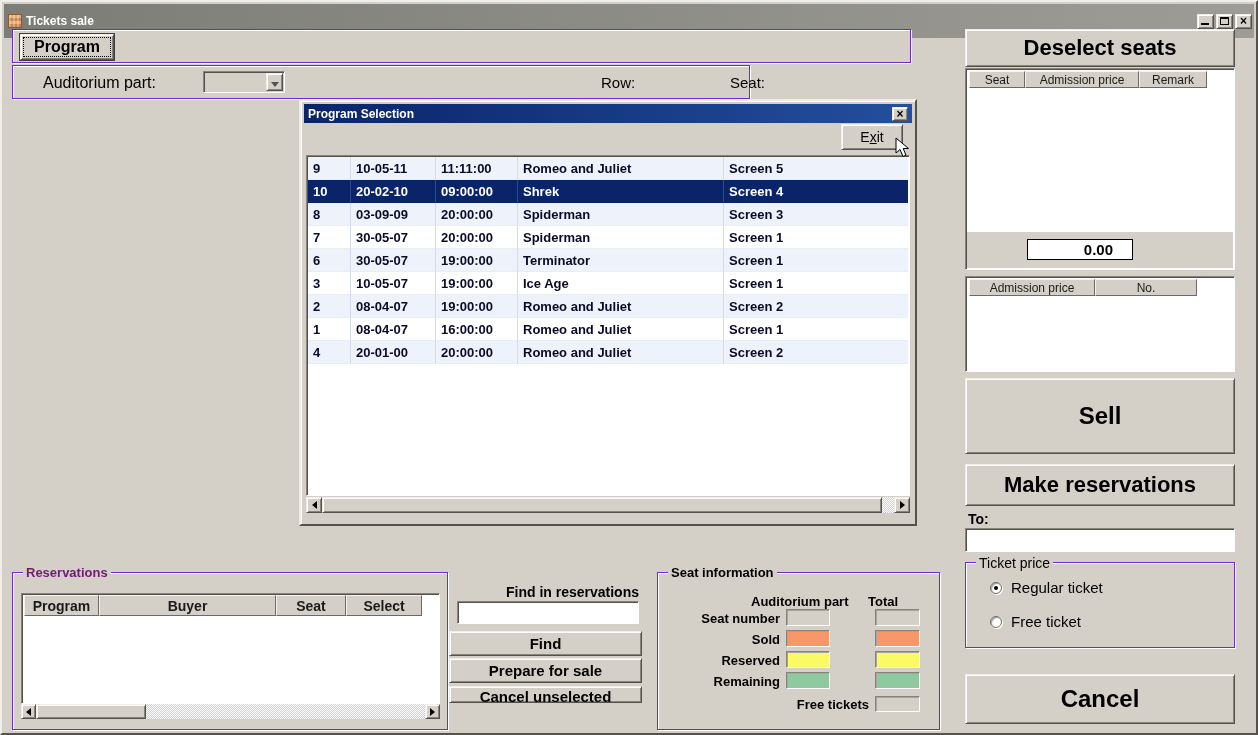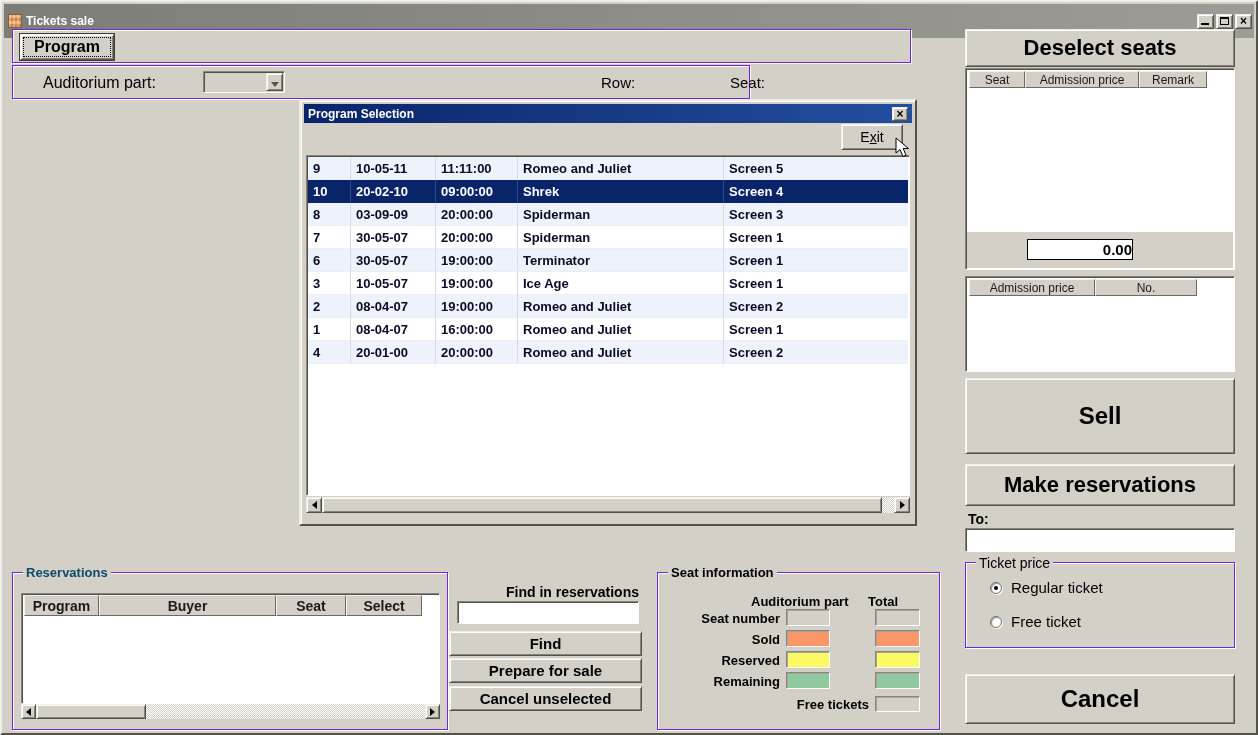--- a/index.html
+++ b/index.html
@@ -63,21 +63,21 @@
   .sb-thumb{position:absolute;top:0;height:16px;}
   .dsb{left:5px;top:396px;width:604px;}
   .rsb{left:8px;top:131px;width:419px;height:15px;}
   .rsb .sb-btn,.rsb .sb-thumb{height:15px;width:15px;}
   .rsb .sb-thumb{width:110px;}
   
   .bigbtn{position:absolute;left:963px;width:270px;font-weight:bold;color:#000;cursor:pointer;
           display:flex;align-items:center;justify-content:center;}
   .panel{position:absolute;left:963px;width:270px;}
   .total-box{position:absolute;right:100px;top:7px;width:106px;height:21px;background:#fff;border:1px solid #000;
-             font-weight:bold;font-size:15px;display:flex;align-items:center;justify-content:flex-end;padding-right:0;}
+             font-weight:bold;font-size:15px;display:flex;align-items:center;justify-content:flex-end;padding-right:19px;}
   .group{position:absolute;background:#d4d0c8;}
   .group-label{position:absolute;top:-8px;left:10px;background:#d4d0c8;padding:0 3px;font-size:14px;}
   .radio-row{position:absolute;left:24px;display:flex;align-items:center;gap:9px;}
   .radio{width:12px;height:12px;border-radius:50%;background:#fff;border:1px solid #6e6a63;
          box-shadow:inset 1px 1px 1px rgba(0,0,0,.4), 1px 1px 0 #fff;position:relative;}
   .radio .dot{position:absolute;left:3px;top:3px;width:4px;height:4px;border-radius:50%;background:#000;}
   .radio-label{font-size:15px;color:#000;}
   
   .si-label{position:absolute;left:0;width:122px;text-align:right;font-weight:bold;font-size:13px;color:#000;}
   .si-box{position:absolute;width:44px;height:17px;border:1px solid;border-color:#87847c #ffffff #ffffff #87847c;
@@ -236,21 +236,21 @@
           <span class="radio-label">Regular ticket</span>
         </span><span class="radio-row" style="top: 50px;">
           <span class="radio"></span>
           <span class="radio-label">Free ticket</span>
         </span></span>
   </div>
 
   <button class="bigbtn raised" style="top:672px;height:50px;font-size:24px;">Cancel</button>
 
   <div class="group etched" style="left:10px;top:570px;width:436px;height:158px;">
-    <span class="group-label" style="font-weight:bold;font-size:13px;color:#0c4a6e;">Reservations</span>
+    <span class="group-label" style="font-weight:bold;font-size:13px;color:#701a75;">Reservations</span>
     <div class="sunken" style="position:absolute;left:8px;top:20px;width:419px;height:111px;">
       <span class="hdr" style="position:absolute;left:2px;top:1px;width:75px;height:21px;font-weight:bold;font-size:14px;">Program</span>
       <span class="hdr" style="position:absolute;left:77px;top:1px;width:177px;height:21px;font-weight:bold;font-size:14px;">Buyer</span>
       <span class="hdr" style="position:absolute;left:254px;top:1px;width:70px;height:21px;font-weight:bold;font-size:14px;">Seat</span>
       <span class="hdr" style="position:absolute;left:324px;top:1px;width:76px;height:21px;font-weight:bold;font-size:14px;">Select</span>
     </div>
     <div class="sb rsb">
       <span class="sb-btn raised" style="left:0;">
           <span class="tri-left"></span>
         </span>
@@ -258,21 +258,21 @@
       <span class="sb-btn raised" style="right:0;">
           <span class="tri-right"></span>
         </span>
     </div>
   </div>
 
   <span style="position:absolute;left:455px;top:582px;width:182px;text-align:right;font-weight:bold;font-size:14px;">Find in reservations</span>
   <input class="sunken" style="position: absolute; left: 455px; top: 599px; width: 182px; height: 23px; font-size: 14px; padding: 0px 4px;" value="">
   <button class="raised" style="position:absolute;left:447px;top:629px;width:193px;height:25px;font-weight:bold;font-size:15px;cursor:pointer;">Find</button>
   <button class="raised" style="position:absolute;left:447px;top:656px;width:193px;height:25px;font-weight:bold;font-size:15px;cursor:pointer;">Prepare for sale</button>
-  <button class="raised" style="position:absolute;left:447px;top:684px;width:193px;height:25px;font-weight:bold;font-size:15px;cursor:pointer;">Cancel unselected</button>
+  <button class="raised" style="position:absolute;left:447px;top:684px;width:193px;height:17px;font-weight:bold;font-size:15px;cursor:pointer;">Cancel unselected</button>
 
   <div class="group etched" style="left:655px;top:570px;width:283px;height:158px;">
     <span class="group-label" style="font-weight:bold;font-size:13px;">Seat information</span>
     <span style="position:absolute;left:93px;top:21px;font-weight:bold;font-size:13px;">Auditorium part</span>
     <span style="position:absolute;left:210px;top:21px;font-weight:bold;font-size:13px;">Total</span>
     <span><span class="si-label" style="top: 38px;">Seat number</span><span class="si-box" style="top: 36px; left: 128px; background: rgb(212, 208, 200);"></span><span class="si-box" style="top: 36px; left: 217px; width: 45px; background: rgb(212, 208, 200);"></span><span class="si-label" style="top: 59px;">Sold</span><span class="si-box" style="top: 57px; left: 128px; background: rgb(250, 151, 104);"></span><span class="si-box" style="top: 57px; left: 217px; width: 45px; background: rgb(250, 151, 104);"></span><span class="si-label" style="top: 80px;">Reserved</span><span class="si-box" style="top: 78px; left: 128px; background: rgb(250, 250, 100);"></span><span class="si-box" style="top: 78px; left: 217px; width: 45px; background: rgb(250, 250, 100);"></span><span class="si-label" style="top: 101px;">Remaining</span><span class="si-box" style="top: 99px; left: 128px; background: rgb(144, 201, 160);"></span><span class="si-box" style="top: 99px; left: 217px; width: 45px; background: rgb(144, 201, 160);"></span></span>
     <span class="si-label" style="top:124px;width:211px;">Free tickets</span>
     <span class="si-box" style="left:217px;top:123px;width:45px;height:16px;background:#d4d0c8;"></span>
   </div>
 

